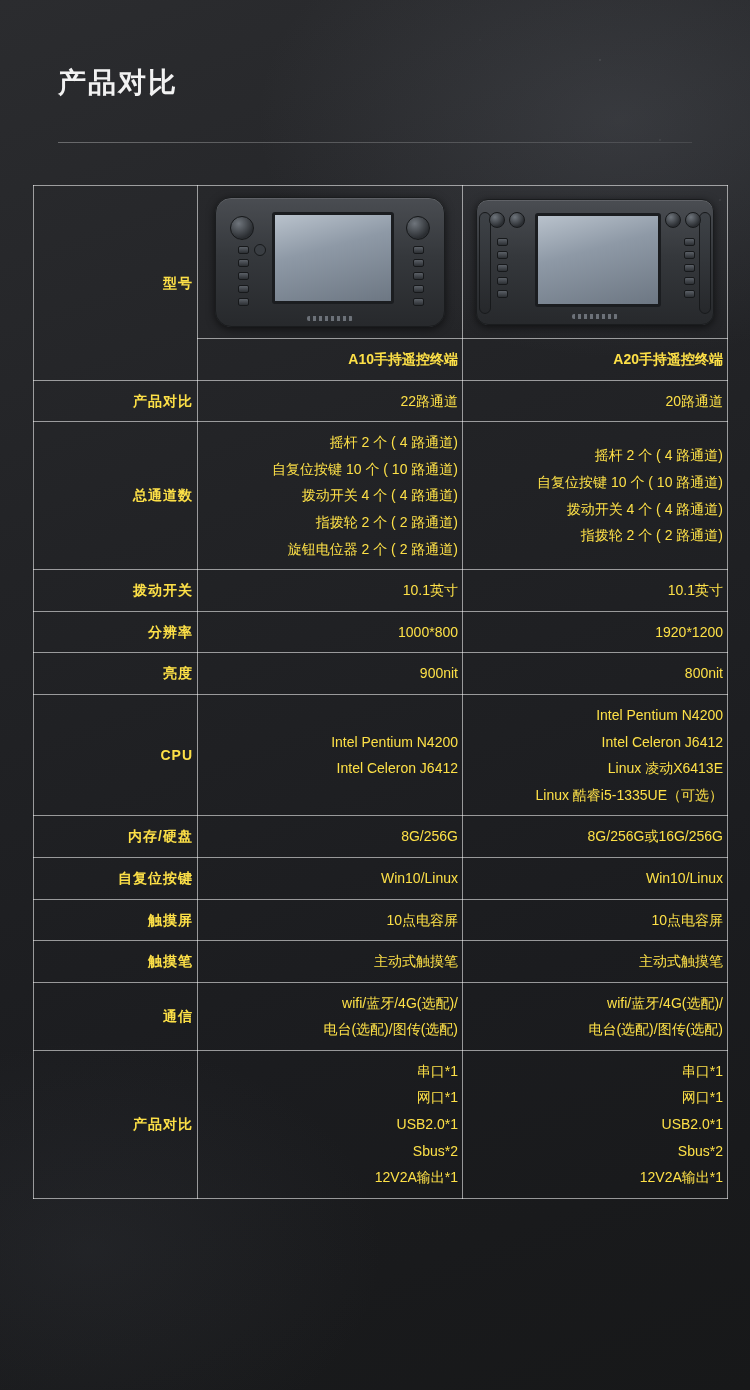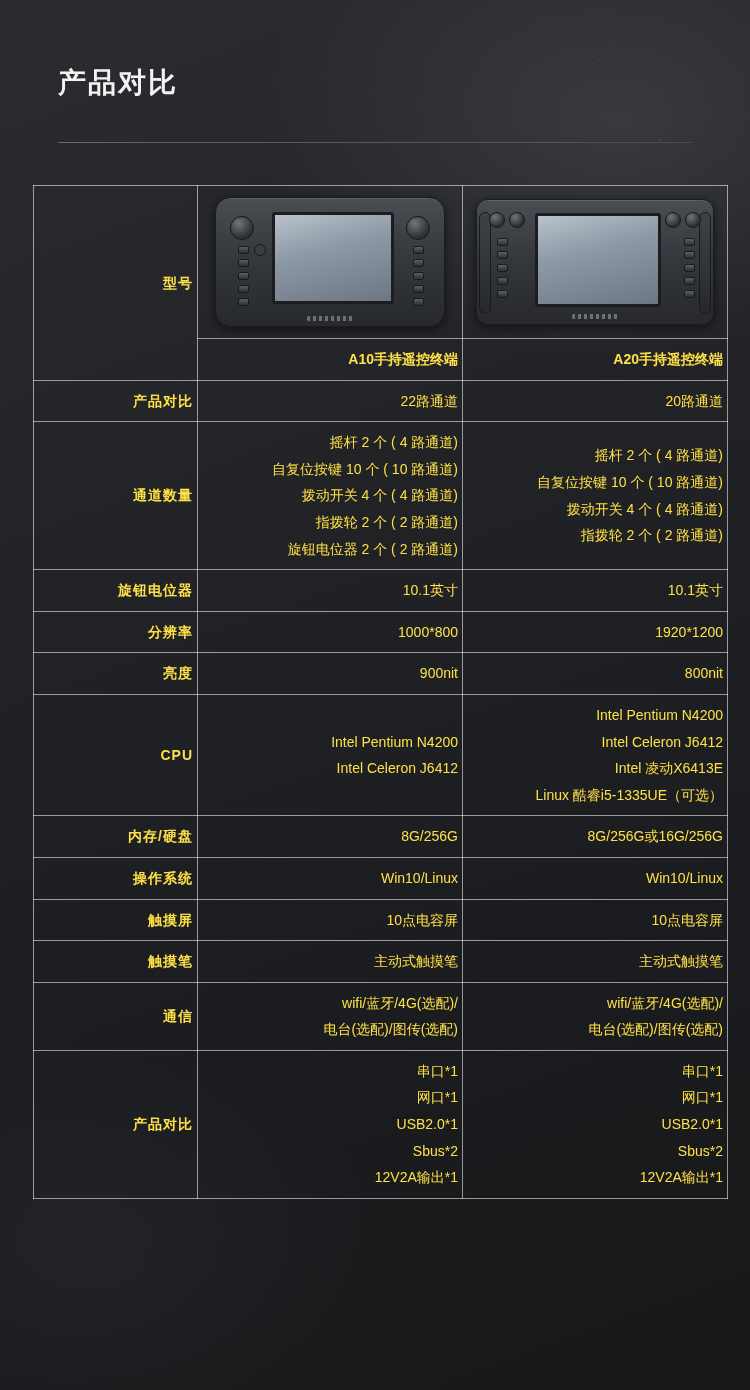--- a/index.html
+++ b/index.html
@@ -274,37 +274,37 @@
         <tr>
           <td class="rowlabel">产品对比</td>
           <td class="col multi">
             <span>22路通道</span>
           </td>
           <td class="col multi">
             <span>20路通道</span>
           </td>
         </tr>
         <tr>
-          <td class="rowlabel">通道数量</td>
+          <td class="rowlabel">总通道数</td>
           <td class="col multi">
             <span>摇杆 2 个 ( 4 路通道)</span>
             <span>自复位按键 10 个 ( 10 路通道)</span>
             <span>拨动开关 4 个 ( 4 路通道)</span>
             <span>指拨轮 2 个 ( 2 路通道)</span>
             <span>旋钮电位器 2 个 ( 2 路通道)</span>
           </td>
           <td class="col multi">
             <span>摇杆 2 个 ( 4 路通道)</span>
             <span>自复位按键 10 个 ( 10 路通道)</span>
             <span>拨动开关 4 个 ( 4 路通道)</span>
             <span>指拨轮 2 个 ( 2 路通道)</span>
           </td>
         </tr>
         <tr>
-          <td class="rowlabel">旋钮电位器</td>
+          <td class="rowlabel">拨动开关</td>
           <td class="col multi">
             <span>10.1英寸</span>
           </td>
           <td class="col multi">
             <span>10.1英寸</span>
           </td>
         </tr>
         <tr>
           <td class="rowlabel">分辨率</td>
           <td class="col multi">
@@ -325,35 +325,35 @@
         </tr>
         <tr>
           <td class="rowlabel">CPU</td>
           <td class="col multi">
             <span>Intel Pentium N4200</span>
             <span>Intel Celeron J6412</span>
           </td>
           <td class="col multi">
             <span>Intel Pentium N4200</span>
             <span>Intel Celeron J6412</span>
-            <span>Intel 凌动X6413E</span>
+            <span>Linux 凌动X6413E</span>
             <span>Linux 酷睿i5-1335UE（可选）</span>
           </td>
         </tr>
         <tr>
           <td class="rowlabel">内存/硬盘</td>
           <td class="col multi">
             <span>8G/256G</span>
           </td>
           <td class="col multi">
             <span>8G/256G或16G/256G</span>
           </td>
         </tr>
         <tr>
-          <td class="rowlabel">操作系统</td>
+          <td class="rowlabel">自复位按键</td>
           <td class="col multi">
             <span>Win10/Linux</span>
           </td>
           <td class="col multi">
             <span>Win10/Linux</span>
           </td>
         </tr>
         <tr>
           <td class="rowlabel">触摸屏</td>
           <td class="col multi">

